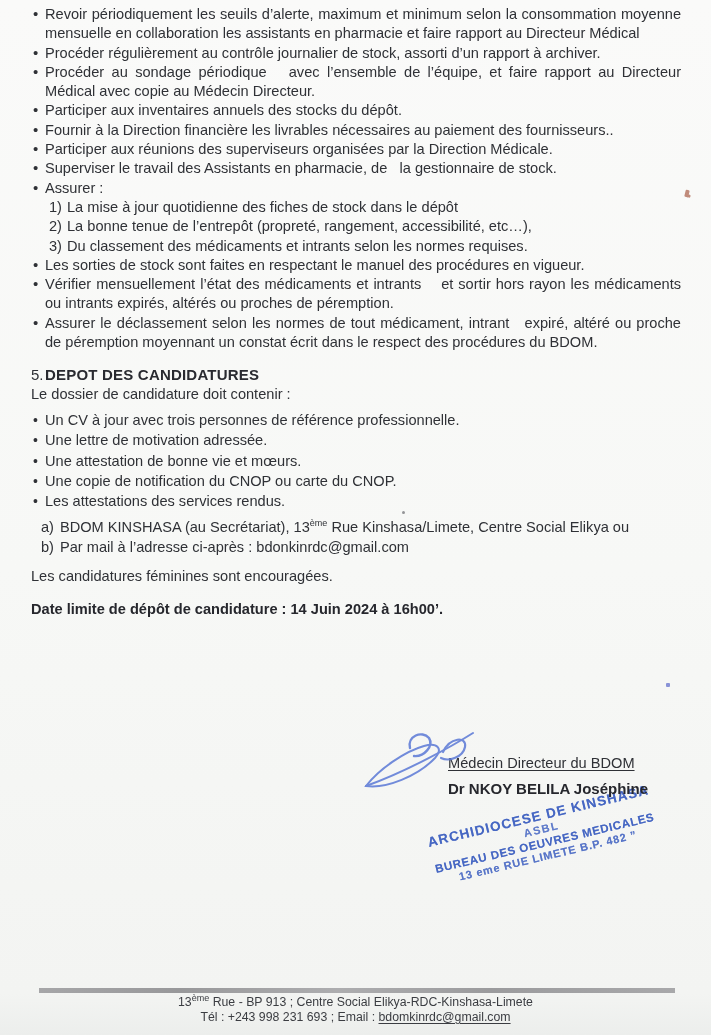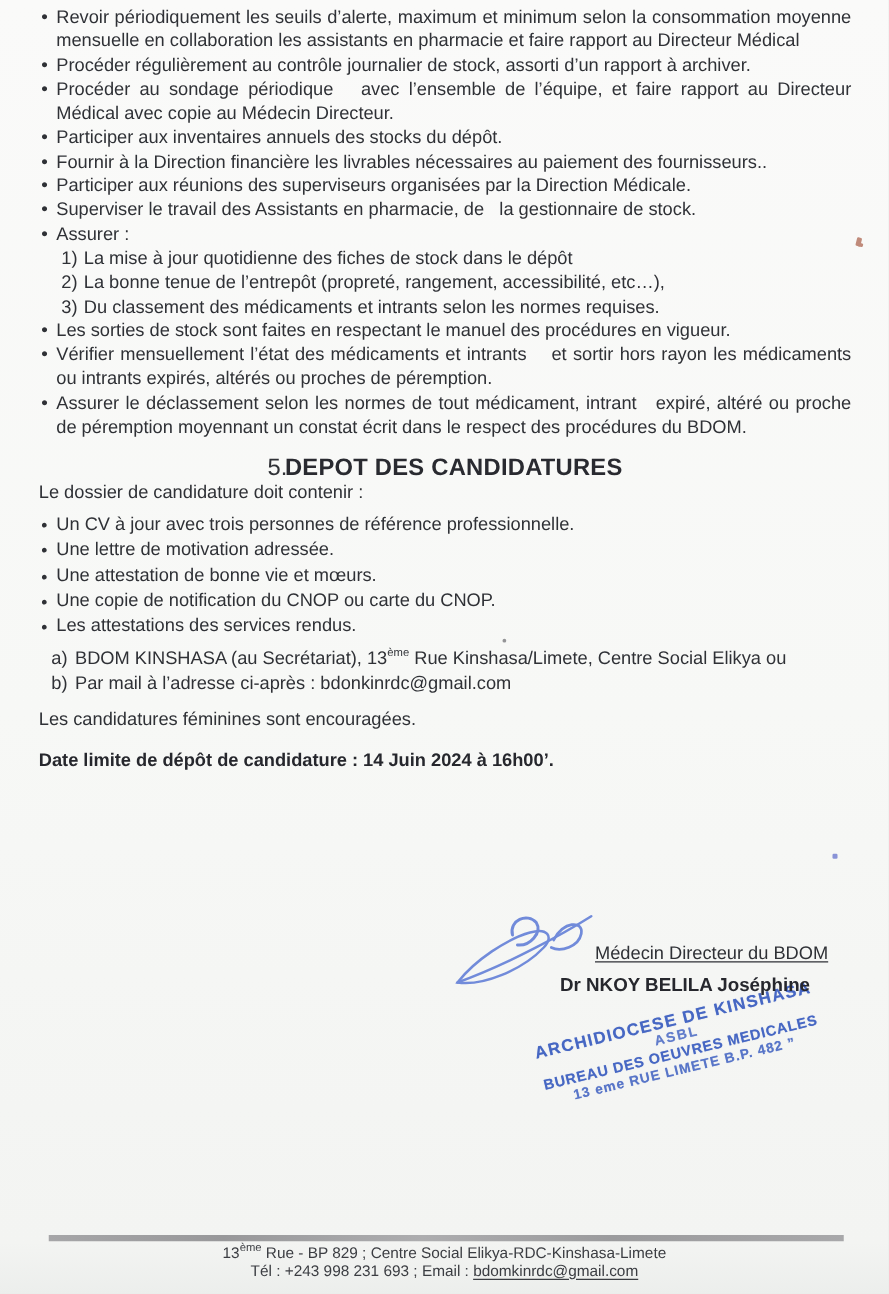--- a/index.html
+++ b/index.html
@@ -13,40 +13,40 @@
   .content { position:absolute; left:31px; top:5px; width:650px; }
 
   ul.blist { list-style:none; }
   ul.blist > li { position:relative; padding-left:14px; text-align:justify; }
   ul.blist > li::before { content:"\2022"; position:absolute; left:2px; top:-1px; font-size:15px; }
 
   ol.numlist { list-style:none; margin-left:18px; }
   ol.numlist > li { display:flex; }
   ol.numlist .num { width:18px; flex:none; }
 
-  .sec-heading { margin-top:13px; font-size:19px;text-align:center; }
+  .sec-heading { margin-top:13px; font-size:15px; }
   .sec-num { display:inline-block; width:14px; font-weight:normal; }
   .sec-title { font-weight:bold; letter-spacing:.2px; color:#292a30; }
 
   ul.dlist { list-style:none; margin-top:6px; }
   ul.dlist > li { position:relative; padding-left:14px; line-height:20.3px; }
   ul.dlist > li::before { content:"\2022"; position:absolute; left:2px; top:0; font-size:14px; }
 
   .para { margin-top:8px; text-align:justify; }
   .ab-block { margin-top:7px; margin-left:10px; line-height:19.8px; }
   .ab-line { display:flex; }
   .ab-line .ab-label { width:19px; flex:none; }
   .encourage { margin-top:9px; }
   .deadline { margin-top:14px; font-weight:bold; color:#26272d; }
 
   .sup { font-size:9px; vertical-align:super; line-height:0; }
 
   .sign-block { position:absolute; left:448px; top:737px; width:230px; }
   .sign-date { font-size:14.6px; }
-  .sign-title { margin-top:17px; text-decoration:underline; text-underline-offset:2px;margin-left:28px; }
+  .sign-title { margin-top:17px; text-decoration:underline; text-underline-offset:2px; }
   .sign-name { margin-top:6px; font-weight:bold; font-size:15px; color:#26272d; }
 
   .stamp {
     position:absolute; left:428px; top:809px; width:230px;
     transform:rotate(-13.5deg);
     color:#2f54bd; font-weight:bold; text-align:center;
     text-shadow:0 0 .6px rgba(47,84,189,.65);
     opacity:.88; z-index:1; pointer-events:none;
   }
   .stamp-l1 { font-size:13.5px; letter-spacing:1.1px; line-height:14px; }
@@ -159,20 +159,20 @@
     <g stroke="#5b79d6" stroke-width="2" stroke-linecap="round" fill="none" opacity="0.85">
       <path d="M123,8 C104,20 58,46 16,61"></path>
       <path d="M16,61 C30,43 56,26 74,21 C 88,17 93,24 85,33 C 68,51 36,64 16,61 Z"></path>
       <path d="M60,23 C57,11 72,5 79,13 C84,21 74,32 64,31" stroke-width="2.4"></path>
       <path d="M93,27 C100,12 117,11 115,22 C113,32 99,37 91,33" stroke-width="2.2"></path>
     </g>
   </svg>
 
   <div class="footer-bar"></div>
   <div class="footer-text">
-    <div><span>13</span><span class="sup">ème</span><span> Rue - BP 829 ; Centre Social Elikya-RDC-Kinshasa-Limete</span></div>
+    <div><span>13</span><span class="sup">ème</span><span> Rue - BP 913 ; Centre Social Elikya-RDC-Kinshasa-Limete</span></div>
     <div><span>Tél : +243 998 231 693 ; Email : </span><span class="footer-email">bdomkinrdc@gmail.com</span></div>
   </div>
 
   <div class="speck-red"></div>
   <div class="speck-blue"></div>
   <div class="speck-dot"></div>
 </div>
 
 </body></html>

